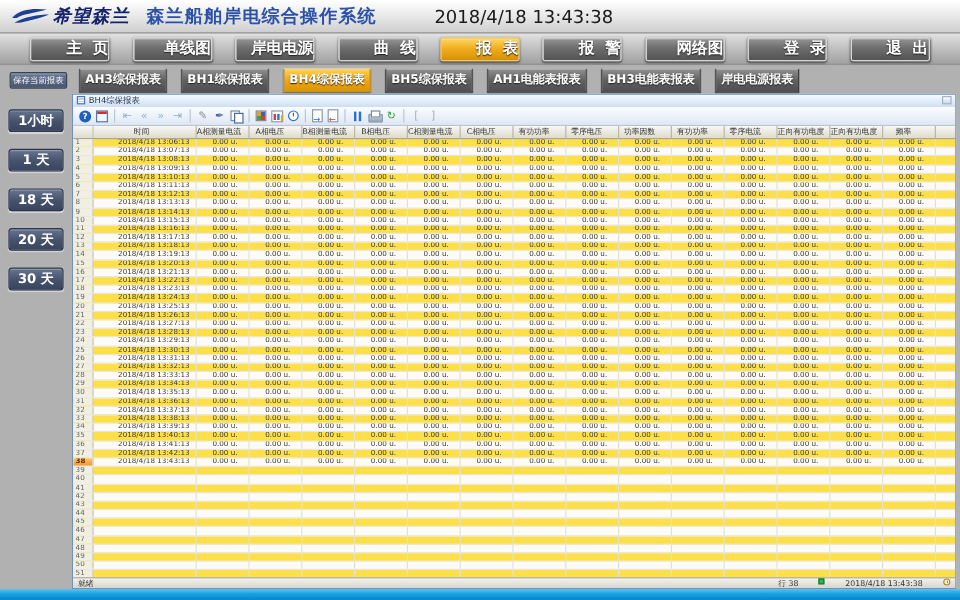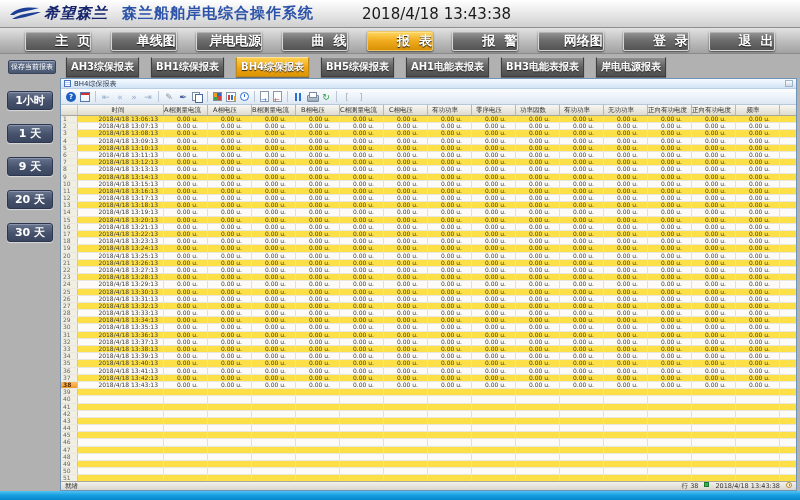--- a/index.html
+++ b/index.html
@@ -142,21 +142,21 @@
   .g-val  { flex:0 0 44px; text-align:right; padding-right:9px; }
   .g-fill { flex:1 1 auto; border-right:none !important; }
   
   .statusbar {
     flex:0 0 9px; height:9px;
     background:linear-gradient(#f2f1ec,#d8d5cc);
     border-top:1px solid #aaa79c;
     display:flex; justify-content:space-between; align-items:center;
     font-size:6.5px; color:#333; padding:0 4px;
   }
-  .sb-right { display:flex; gap:6px; }
+  .sb-right { display:flex; gap:17px; }
   .sb-led { width:5px; height:5px; background:#2fb34a; border:1px solid #1c7a30; display:inline-block; }
   .sb-clock { width:6px; height:6px; border:1px solid #b08a30; border-radius:50%; background:#fdf4d8; display:inline-block; position:relative; }
   .sb-clock::before { content:""; position:absolute; left:2px; top:1px; width:1px; height:2px; background:#b08a30; }
   
   .bottombar { position:absolute; left:0; bottom:0; width:800px; height:9px;
     background:linear-gradient(#52c2f2,#18a0e2 45%,#0787cd); }
 </style>
 </head>
 <body>
 
@@ -195,21 +195,21 @@
         <button class="tabbtn">BH5综保报表</button>
         <button class="tabbtn">AH1电能表报表</button>
         <button class="tabbtn">BH3电能表报表</button>
         <button class="tabbtn">岸电电源报表</button>
       </div>
   </div>
 
   <aside class="sidebar" id="sidebar">
       <button class="sidebtn">1小时</button>
       <button class="sidebtn">1 天</button>
-      <button class="sidebtn">9 天</button>
+      <button class="sidebtn">18 天</button>
       <button class="sidebtn">20 天</button>
       <button class="sidebtn">30 天</button>
     </aside>
 
   <section class="panel">
     <div class="panel-title">
       <span class="pt-icon"></span>
       <span>BH4综保报表</span>
       <span class="pt-ctrl"></span>
     </div>
@@ -247,21 +247,21 @@
           <span class="g-val">A相测量电流</span>
           <span class="g-val">A相电压</span>
           <span class="g-val">B相测量电流</span>
           <span class="g-val">B相电压</span>
           <span class="g-val">C相测量电流</span>
           <span class="g-val">C相电压</span>
           <span class="g-val">有功功率</span>
           <span class="g-val">零序电压</span>
           <span class="g-val">功率因数</span>
           <span class="g-val">有功功率</span>
-          <span class="g-val">无功功率</span>
+          <span class="g-val">零序电流</span>
           <span class="g-val">正向有功电度</span>
           <span class="g-val">正向有功电度</span>
           <span class="g-val">频率</span>
           <span class="g-fill"></span>
         </div>
         <div class="g-row">
           <span class="g-num">1</span>
           <span class="g-time">2018/4/18 13:06:13</span>
           <span class="g-val">0.00 u.</span>
           <span class="g-val">0.00 u.</span>

